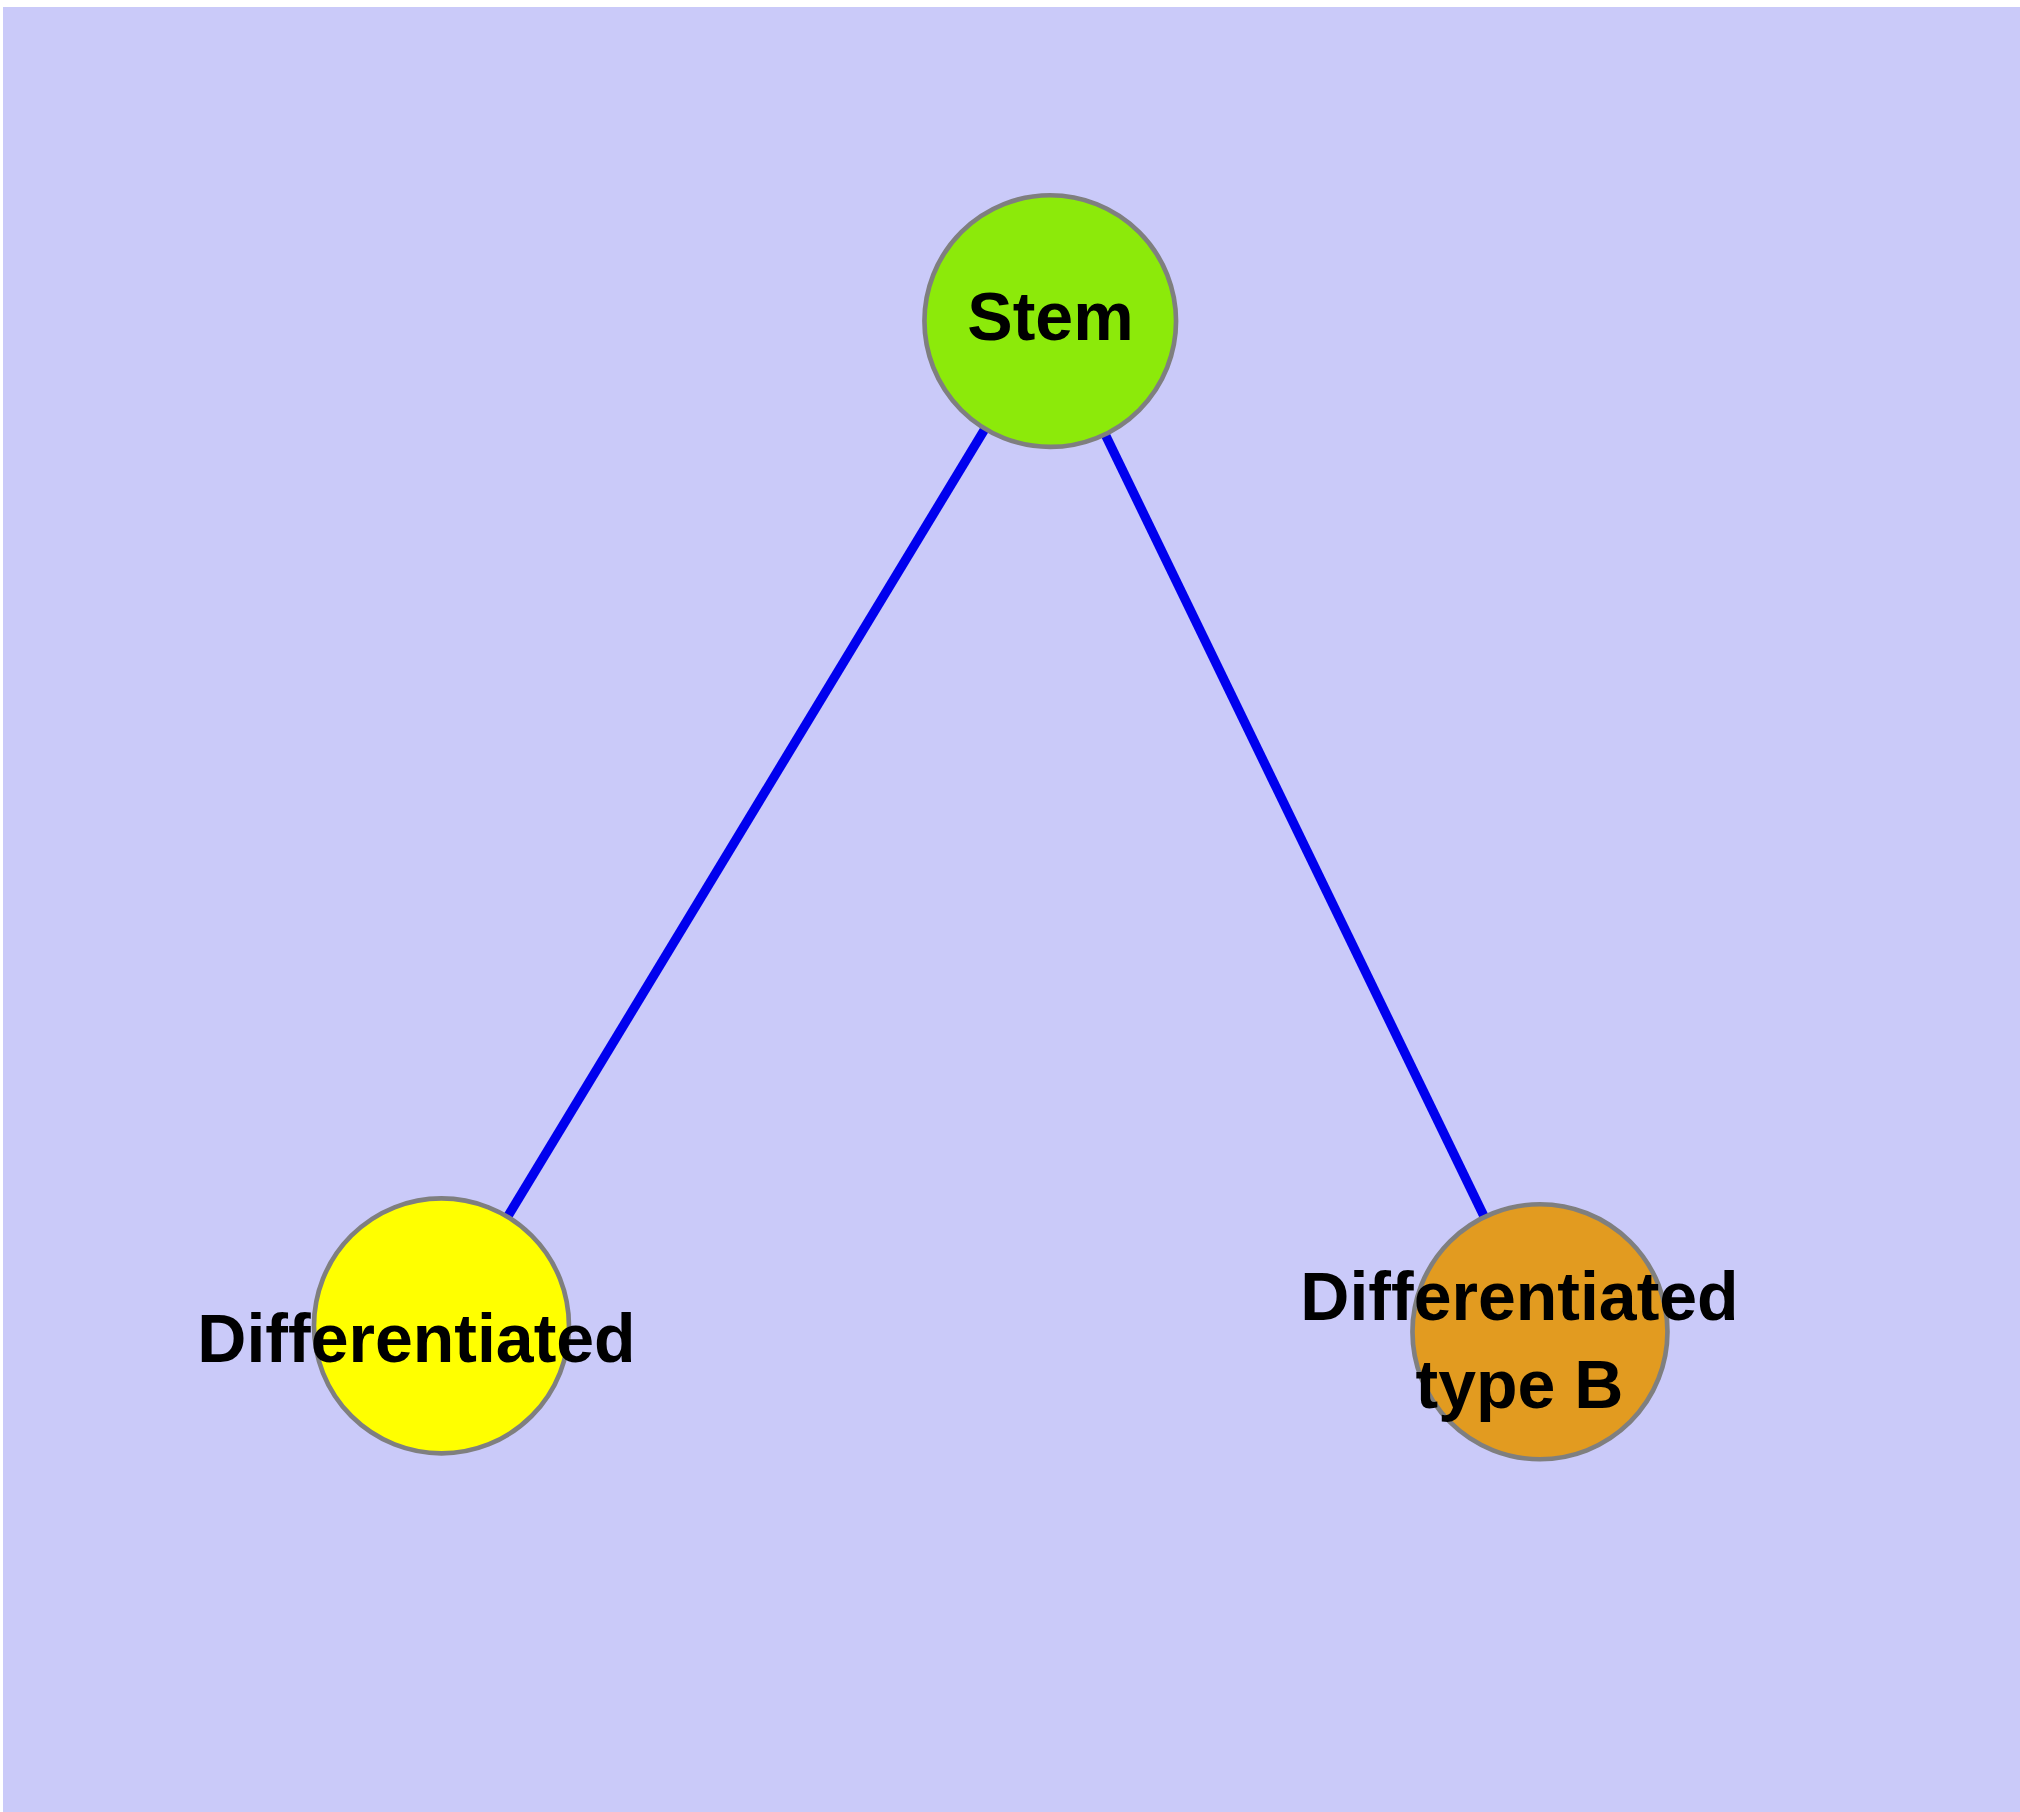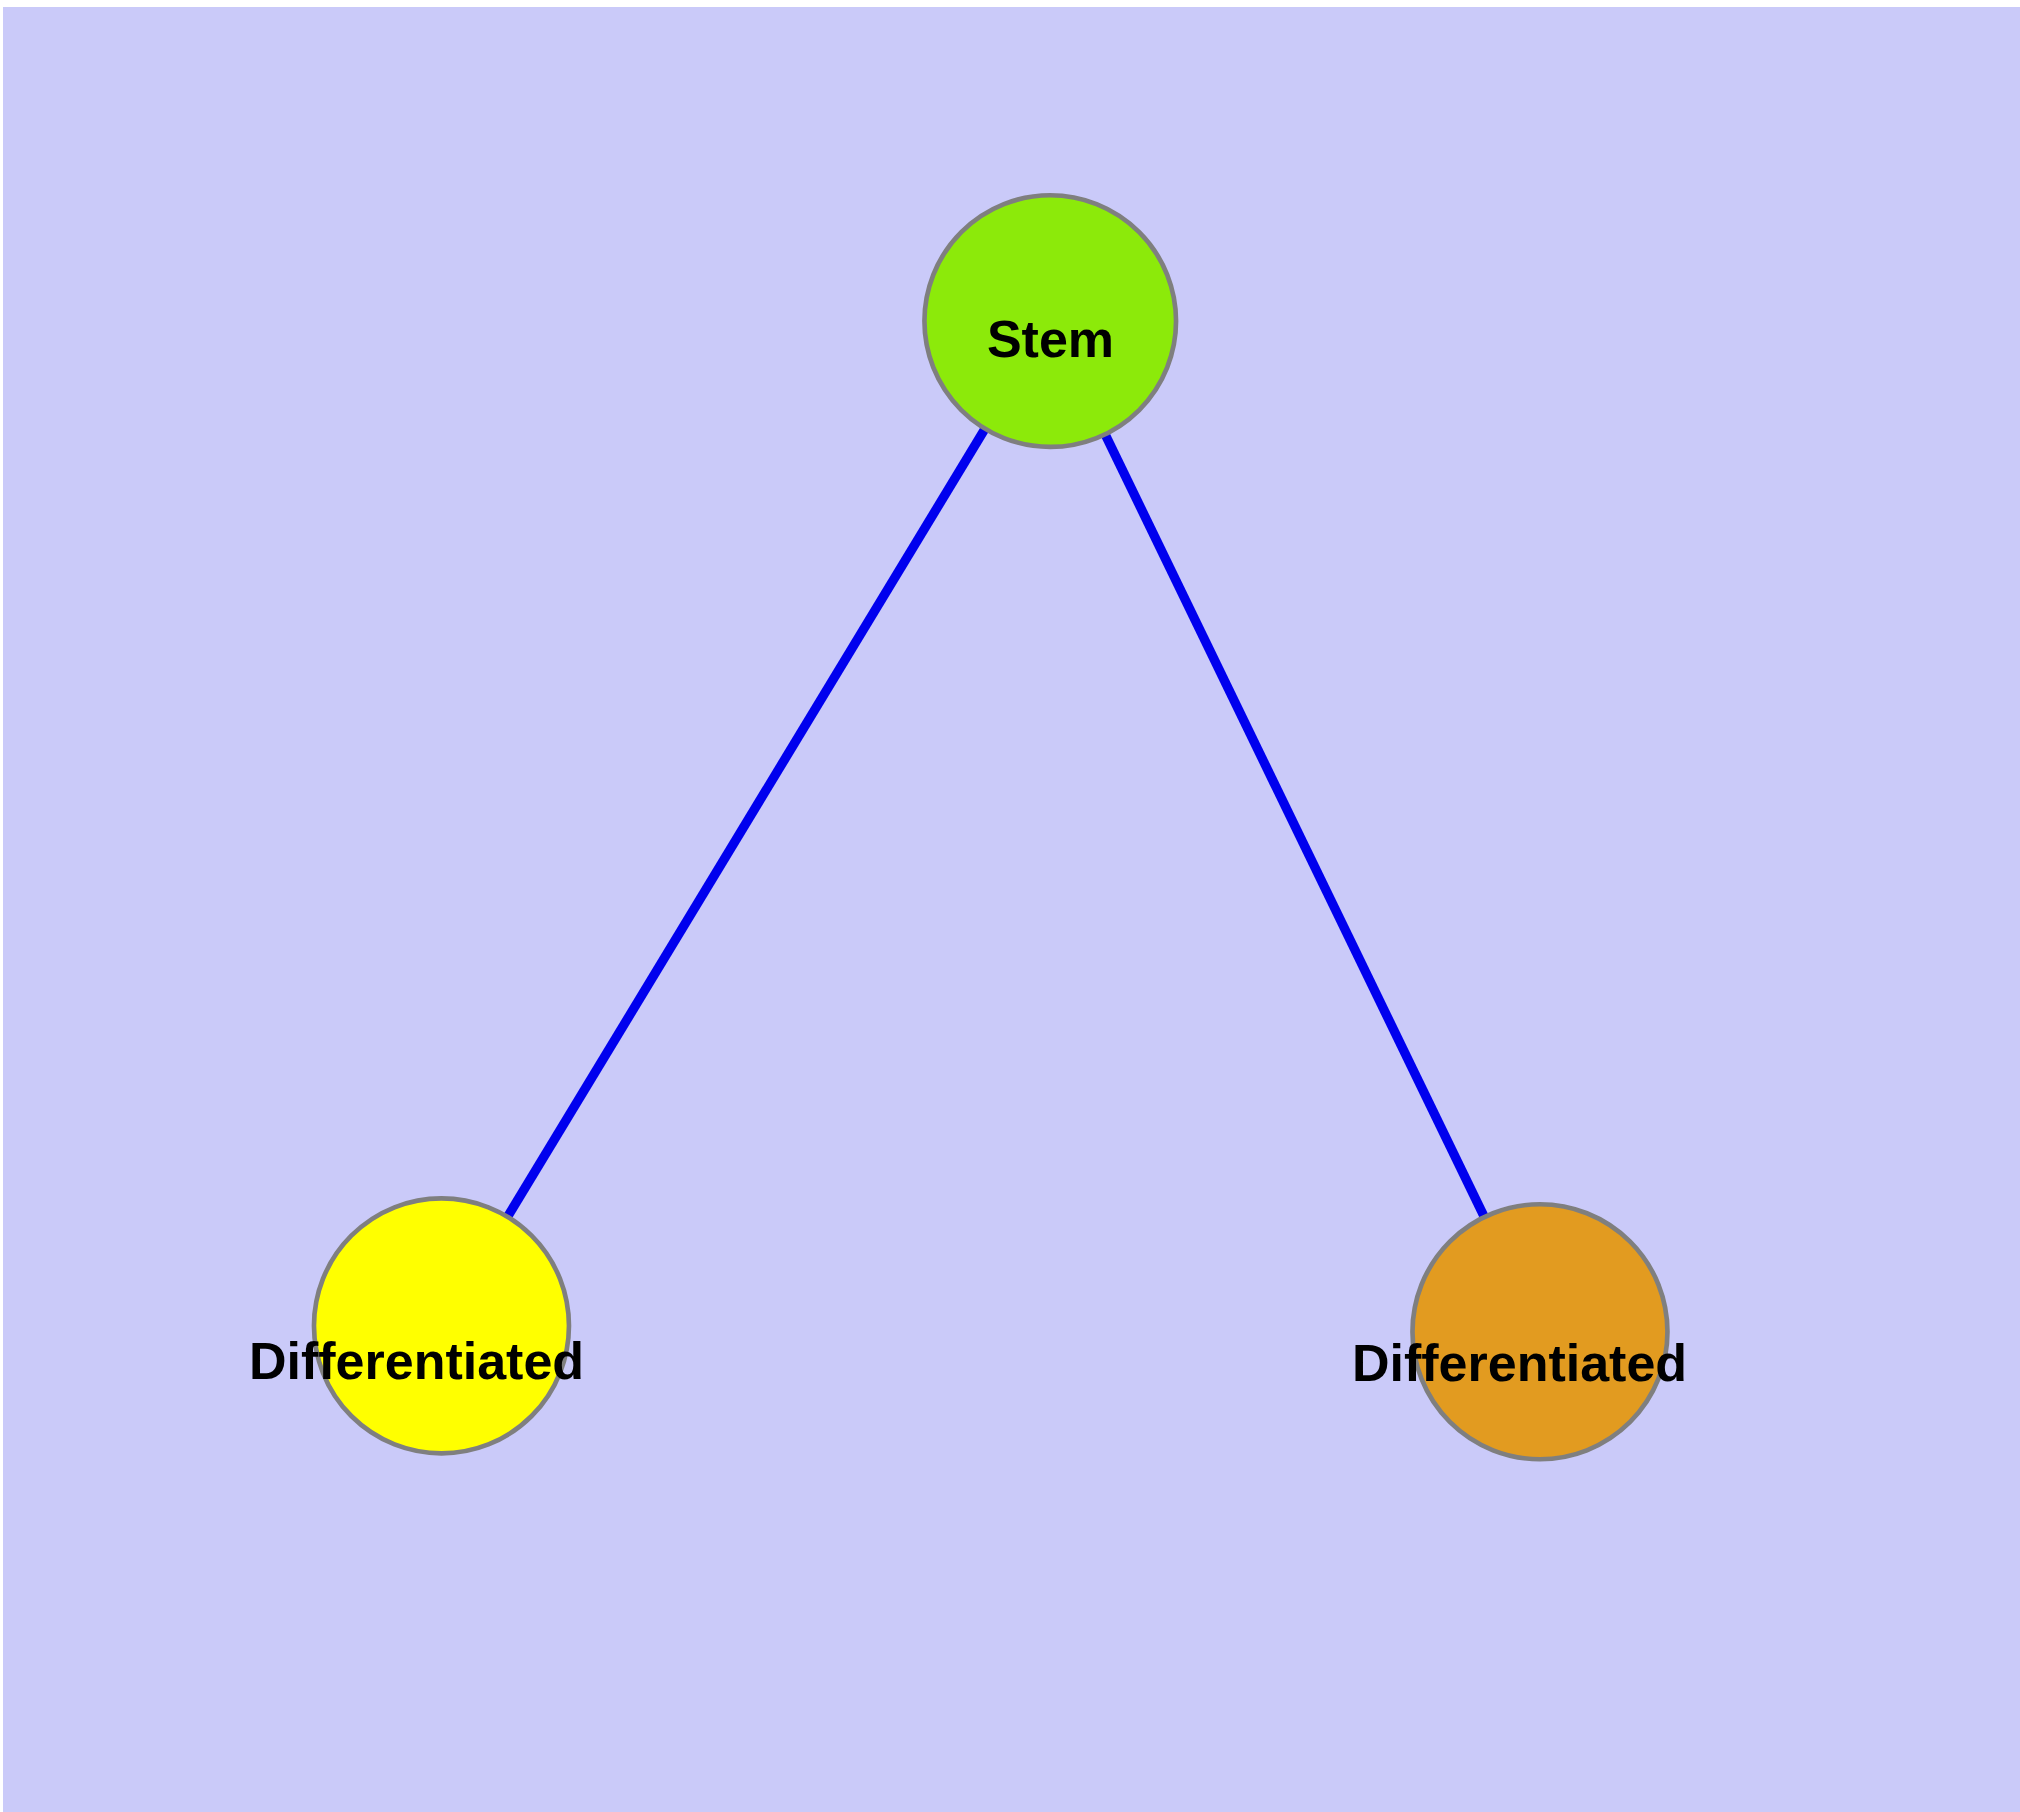--- a/index.html
+++ b/index.html
@@ -25,26 +25,25 @@
     position: absolute;
     left: 0;
     top: 0;
     width: 100%;
     height: 100%;
   }
   .node-label {
     position: absolute;
     transform: translate(-50%, -50%);
     font-weight: bold;
-    font-size: 52px;
+    font-size: 68px;
     line-height: 1.3;
     color: #000000;
     text-align: center;
     white-space: nowrap;
-    margin-top: 24px;
   }
 </style>
 </head>
 <body style="background: rgb(255, 255, 255);">
 
 <div class="canvas" style="background: rgb(202, 202, 249);">
 
   <svg class="diagram-svg" viewBox="0 0 2384 2138">
 
     <line x1="1237" y1="372" x2="516" y2="1562" stroke-width="11" fill="none" stroke="#0000ee"></line>
@@ -58,16 +57,17 @@
   <div class="node-label" style="left: 1048px; top: 309px; color: rgb(0, 0, 0);">
     <div>Stem</div>
   </div>
 
   <div class="node-label" style="left: 414px; top: 1331px; color: rgb(0, 0, 0);">
     <div>Differentiated</div>
   </div>
 
   <div class="node-label" style="left: 1517px; top: 1333px; color: rgb(0, 0, 0);">
     <div>Differentiated</div>
+    <div>type B</div>
   </div>
 
 </div>
 
 
 </body></html>

